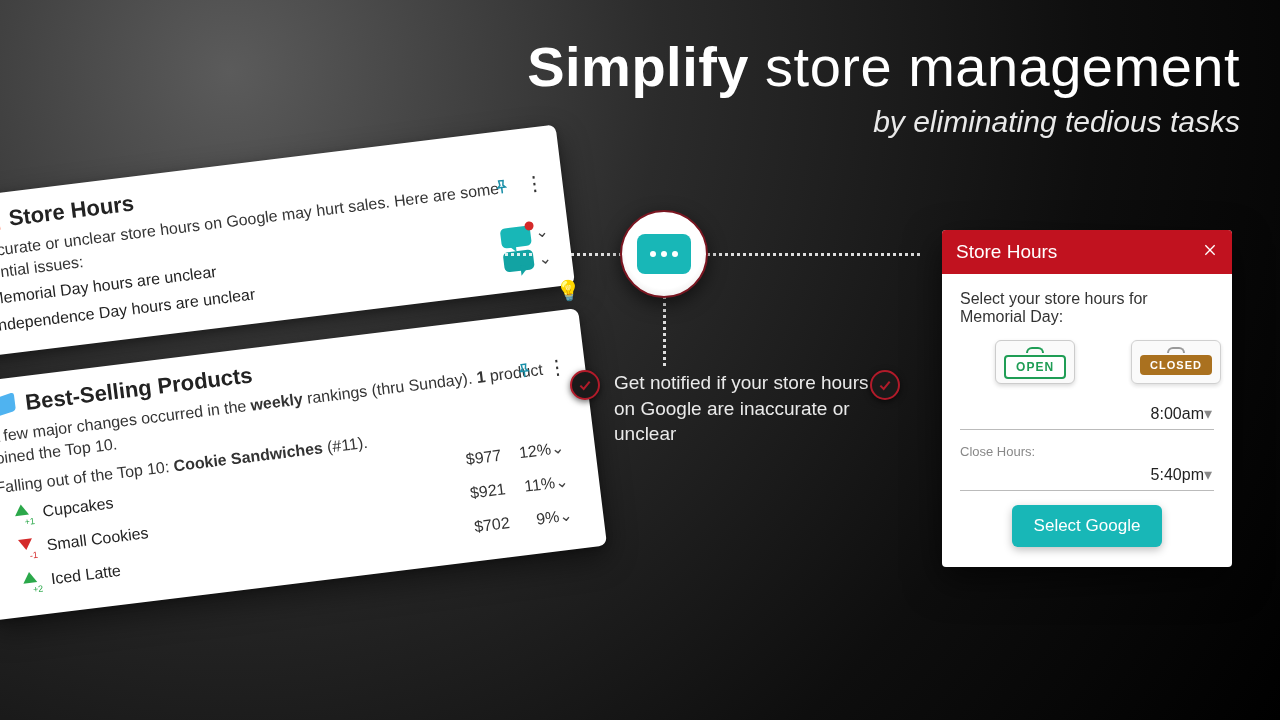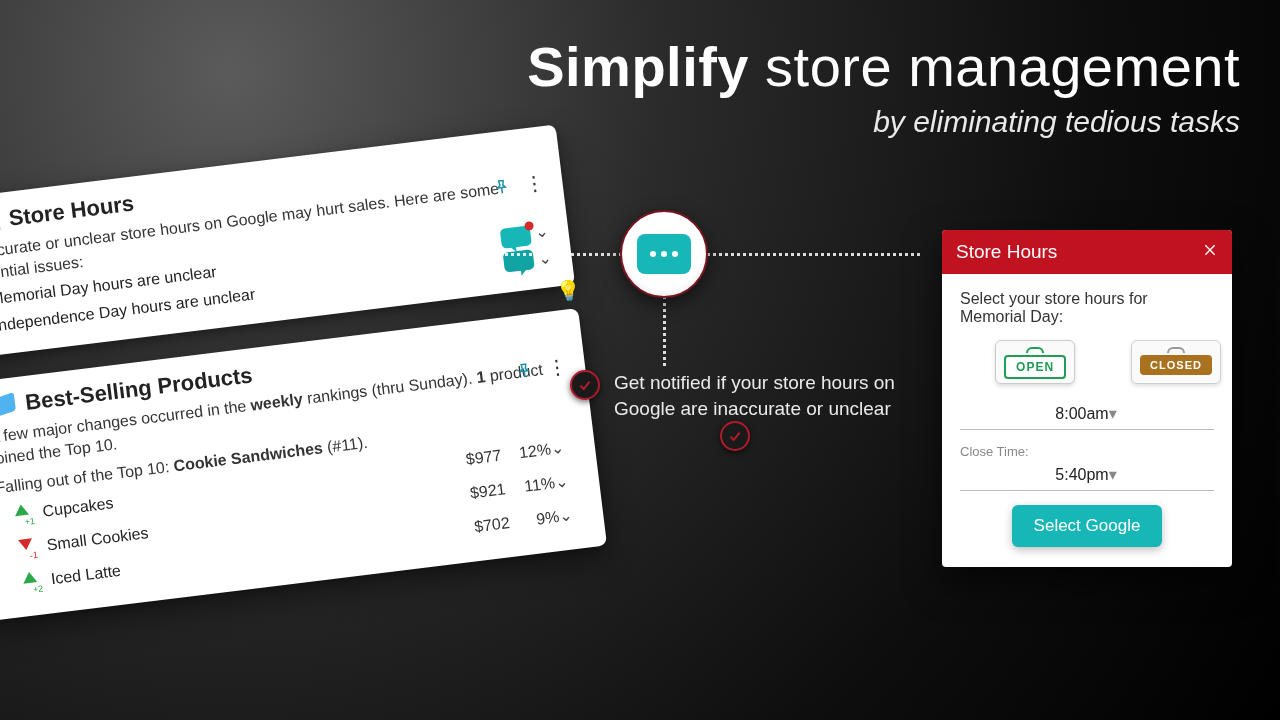--- a/index.html
+++ b/index.html
@@ -109,21 +109,21 @@
     display:flex;align-items:center;justify-content:center;gap:5px;
   }
   .center-bubble .chip span{width:6px;height:6px;border-radius:50%;background:#fff;}
 
   .dotted { position:absolute; border-top:3px dotted rgba(255,255,255,0.85);}
   .dot-left { top:253px; left:500px; width:128px;}
   .dot-right{ top:253px; left:700px; width:220px;}
   .dot-down-v { position:absolute; left:663px; top:296px; height:70px; border-left:3px dotted rgba(255,255,255,0.85);}
 
   
-  .bullets { position:absolute; top:370px; left:570px; width:330px; display:flex; flex-direction:column; align-items:center;}
+  .bullets { position:absolute; top:370px; left:570px; width:330px; display:flex; flex-direction:row; }
   .bullet { display:flex; gap:14px; align-items:flex-start; }
   .check-badge{
     width:30px;height:30px;border-radius:50%;
     border:2px solid #b11b2a; background:#1a1a1a;
     display:flex;align-items:center;justify-content:center;flex:none;
     box-shadow:0 2px 6px rgba(0,0,0,0.6);
   }
   .check-badge svg{stroke:#b11b2a;}
   .bullet-text{ font-size:19px; color:#eaeaea; line-height:1.35;}
 
@@ -158,21 +158,21 @@
     background:#a16207; color:#fff; font-weight:800; font-size:11px; letter-spacing:1px;
     padding:4px 10px; border-radius:4px;
   }
   .hanger{ width:18px;height:6px;border:2px solid currentColor;border-bottom:none;border-radius:8px 8px 0 0;margin-bottom:2px;}
   .toggle.open .hanger{color:#1f9d55;}
   .toggle.closed .hanger{color:#8f8f8f;}
 
   .field{ margin-bottom:14px;}
   .field label{ display:block; font-size:13px; color:#888; margin-bottom:2px;}
   .select{
-    display:flex; justify-content:center; align-items:center;
+    display:flex; justify-content:flex-end; align-items:center;
     border-bottom:1px solid #bbb; padding:4px 2px 6px 0; font-size:16px; cursor:pointer;
   }
   .select .caret{ color:#888; }
 
   .update-btn{
     display:block; margin: 8px auto 0 auto;
     background:#18b7b7; color:#fff; border:none; border-radius:6px;
     padding:11px 22px; font-size:17px; cursor:pointer;
     box-shadow:0 3px 8px rgba(0,0,0,0.25);
   }
@@ -328,21 +328,21 @@
         <div class="badge">CLOSED</div>
       </div>
     </div>
     <div class="field">
       <div class="select">
         <span>8:00am</span>
         <span class="caret">▾</span>
       </div>
     </div>
     <div class="field">
-      <label>Close Time:</label>
+      <label>Close Hours:</label>
       <div class="select">
         <span>5:40pm</span>
         <span class="caret">▾</span>
       </div>
     </div>
     <button class="update-btn">Select Google</button>
   </div>
 </div>
 
 </body></html>

